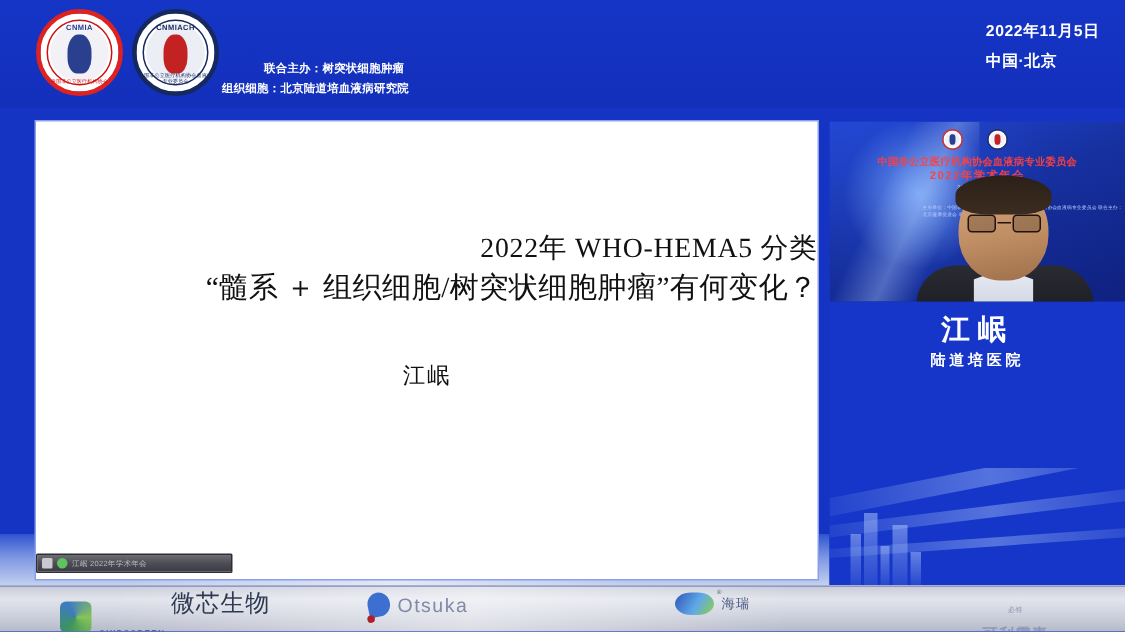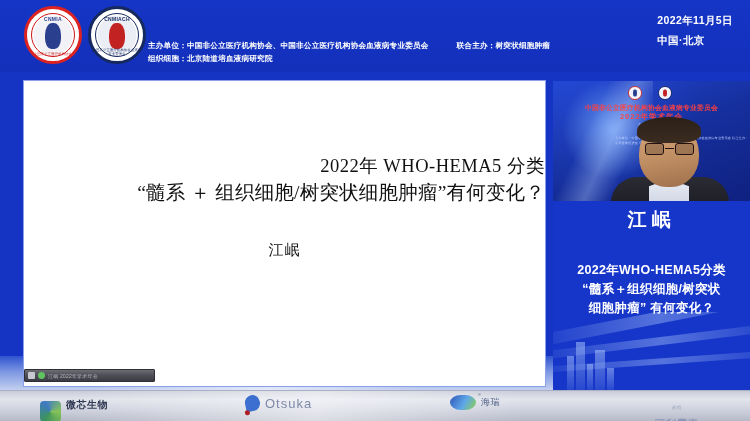--- a/index.html
+++ b/index.html
@@ -247,21 +247,21 @@
   #sponsor-1 { left:40px; }
   #sponsor-2 { left:245px; }
   #sponsor-3 { left:450px; }
   #sponsor-4 { left:655px; }
   .sp-mark-chip {
     width:21px; height:21px; border-radius:4px;
     background:conic-gradient(from 210deg,#2f8f4e,#2d6fc0,#7fc24a,#2f8f4e);
     opacity:.9;
   }
   .sp-text { line-height:1.05; }
-  .sp-cn { font-size:10px; font-weight:bold; color:#2f3a52; letter-spacing:.5px; }
+  .sp-cn { font-size:16px; font-weight:normal; color:#2f3a52; letter-spacing:.5px;margin-left:48px; }
   .sp-en { font-size:5.5px; font-weight:bold; color:#33508c; letter-spacing:.8px; margin-top:1px; }
   .sp-mark-otsuka {
     width:15px; height:16px; border-radius:50% 50% 50% 12%;
     background:#3d6fd1; transform:rotate(-12deg);
     position:relative;
   }
   .sp-mark-otsuka:after {
     content:""; position:absolute; left:-2px; bottom:-3px; width:5px; height:5px;
     border-radius:50%; background:#b01f28;
   }
@@ -295,21 +295,20 @@
 
     <div class="emblem emblem-b">
       <div class="emblem-ring"></div>
       <div class="emblem-code">CNMIACH</div>
       <div class="emblem-core"></div>
       <div class="emblem-arc">中国非公立医疗机构协会血液病专业委员会</div>
     </div>
 
 
     <div id="banner-org-row">
-      <span id="banner-org1">主办单位：中国非公立医疗机构协会、中国非公立医疗机构协会血液病专业委员会</span>
       <span id="banner-org2">联合主办：树突状细胞肿瘤</span>
     </div>
     <div id="banner-org3">组织细胞：北京陆道培血液病研究院</div>
 
     <div id="banner-date">
       <div class="d1">2022年11月5日</div>
       <div class="d2">中国·北京</div>
     </div>
   </div>
 
@@ -355,26 +354,22 @@
       <div id="speaker-head"></div>
       <div id="speaker-hair"></div>
       <div id="speaker-glasses">
         <span class="lens l"></span>
           <span class="bridge"></span>
           <span class="lens r"></span>
       </div>
     </div>
 
     <div id="video-name">江岷</div>
-
-    <div id="video-talk">
-      <div>2022年WHO-HEMA5分类</div>
-      <div>“髓系＋组织细胞/树突状</div>
-      <div>细胞肿瘤” 有何变化？</div>
-    </div>
+    <div id="video-affil">陆道培医院</div>
+
 
     <div id="video-deco">
       <div class="ray r1"></div>
         <div class="ray r2"></div>
         <div class="ray r3"></div>
       <div class="bldg" style="left:14px;width:7px;height:34px;"></div>
       <div class="bldg" style="left:23px;width:9px;height:48px;"></div>
       <div class="bldg" style="left:34px;width:6px;height:26px;"></div>
       <div class="bldg" style="left:42px;width:10px;height:40px;"></div>
       <div class="bldg" style="left:54px;width:7px;height:22px;"></div>

